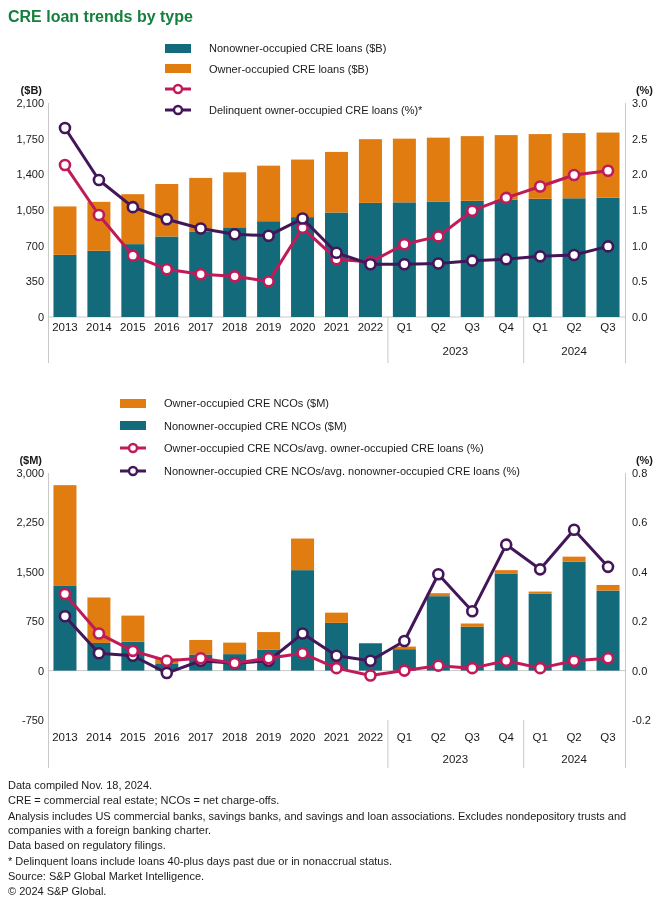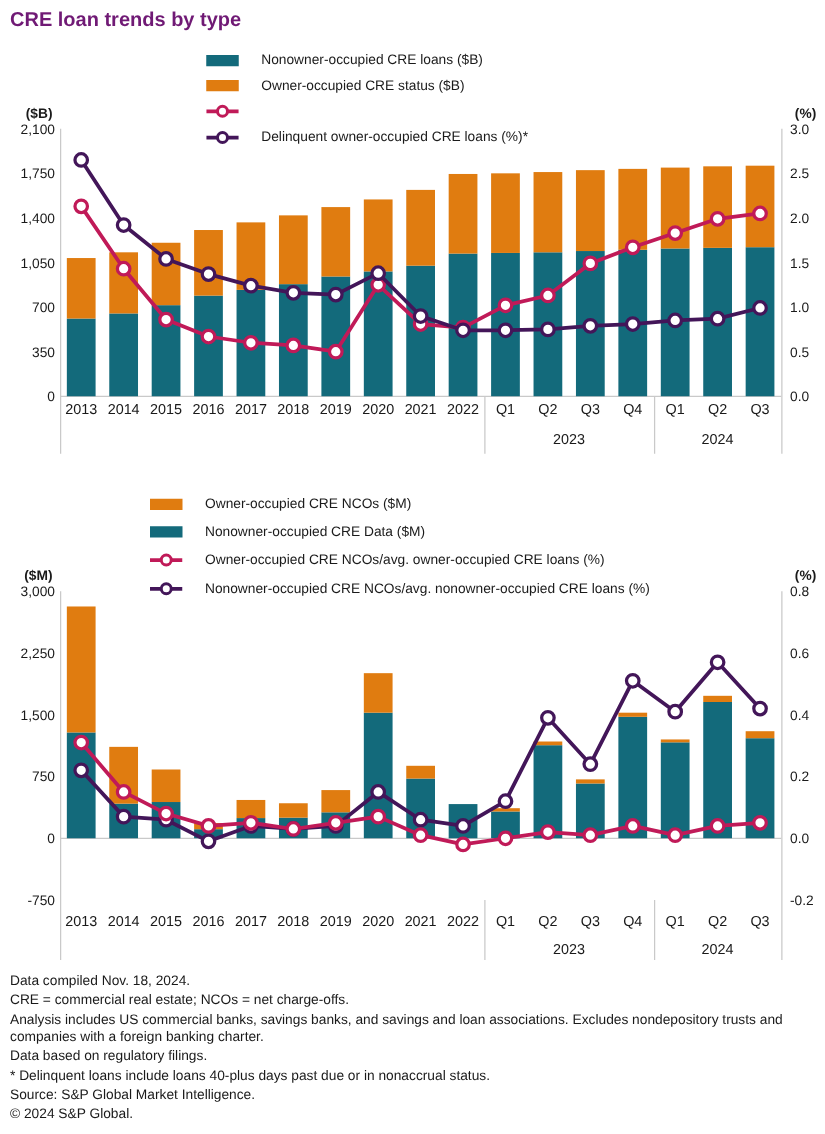--- a/index.html
+++ b/index.html
@@ -1,18 +1,18 @@
 <!DOCTYPE html>
 <html><head>
 <meta charset="utf-8">
 <style>
   html,body{margin:0;padding:0;background:#fff;}
   #page{position:relative;width:660px;height:907px;background:#ffffff;
         font-family:"Liberation Sans",sans-serif;color:#1a1a1a;overflow:hidden;}
-  #title{position:absolute;left:8px;top:8px;font-size:16px;font-weight:bold;color:#701a75;}
+  #title{position:absolute;left:8px;top:8px;font-size:16px;font-weight:bold;color:#15803d;}
   #chart1{position:absolute;left:0;top:80px;}
   #chart2{position:absolute;left:0;top:445px;}
   .legend{position:absolute;}
   #legend1{left:165px;top:38px;}
   #legend2{left:120px;top:392px;}
   #legend1 .legend-row{height:20.5px;}
   #legend2 .legend-row{height:22.5px;align-items:center;}
   .legend-row{display:flex;align-items:center;}
   .swatch-bar{width:26px;height:9px;display:inline-block;flex:0 0 26px;}
   .swatch-line{flex:0 0 26px;display:block;}
@@ -153,21 +153,21 @@
         <text x="574.0882352941176" y="275">2024</text>
       </g>
     </svg>
   <div id="legend1" class="legend">
       <div class="legend-row">
         <span class="swatch-bar" style="background: rgb(19, 106, 123);"></span>
         <span class="legend-label">Nonowner-occupied CRE loans ($B)</span>
       </div>
       <div class="legend-row">
         <span class="swatch-bar" style="background: rgb(224, 124, 16);"></span>
-        <span class="legend-label">Owner-occupied CRE status ($B)</span>
+        <span class="legend-label">Owner-occupied CRE loans ($B)</span>
       </div>
       <div class="legend-row">
         <svg width="26" height="12" class="swatch-line">
           <line x1="0" y1="6" x2="26" y2="6" stroke="#C01A58" stroke-width="3"></line>
           <circle cx="13" cy="6" r="4" fill="#ffffff" stroke="#C01A58" stroke-width="2.4"></circle>
         </svg>
       </div>
       <div class="legend-row">
         <svg width="26" height="12" class="swatch-line">
           <line x1="0" y1="6" x2="26" y2="6" stroke="#431659" stroke-width="3"></line>
@@ -300,21 +300,21 @@
         <text x="574.0882352941176" y="318">2024</text>
       </g>
     </svg>
   <div id="legend2" class="legend">
       <div class="legend-row">
         <span class="swatch-bar" style="background: rgb(224, 124, 16);"></span>
         <span class="legend-label">Owner-occupied CRE NCOs ($M)</span>
       </div>
       <div class="legend-row">
         <span class="swatch-bar" style="background: rgb(19, 106, 123);"></span>
-        <span class="legend-label">Nonowner-occupied CRE Data ($M)</span>
+        <span class="legend-label">Nonowner-occupied CRE NCOs ($M)</span>
       </div>
       <div class="legend-row">
         <svg width="26" height="12" class="swatch-line">
           <line x1="0" y1="6" x2="26" y2="6" stroke="#C01A58" stroke-width="3"></line>
           <circle cx="13" cy="6" r="4" fill="#ffffff" stroke="#C01A58" stroke-width="2.4"></circle>
         </svg>
         <span class="legend-label">Owner-occupied CRE NCOs/avg. owner-occupied CRE loans (%)</span>
       </div>
       <div class="legend-row">
         <svg width="26" height="12" class="swatch-line">

